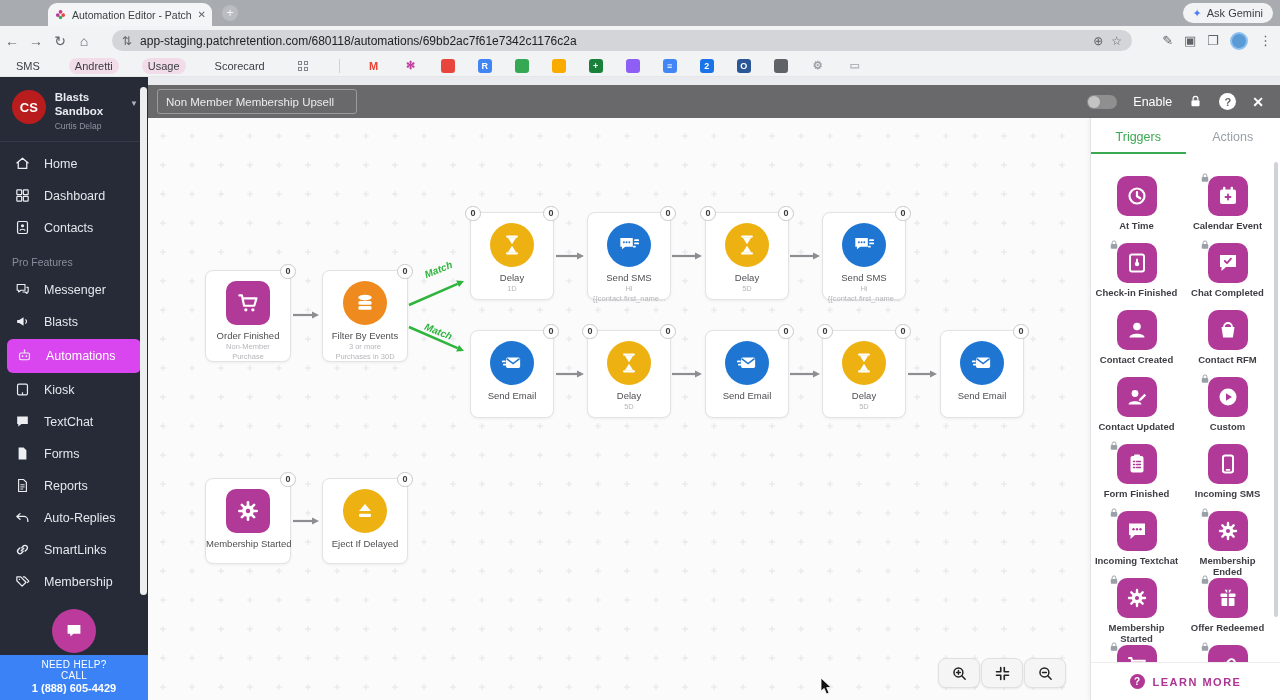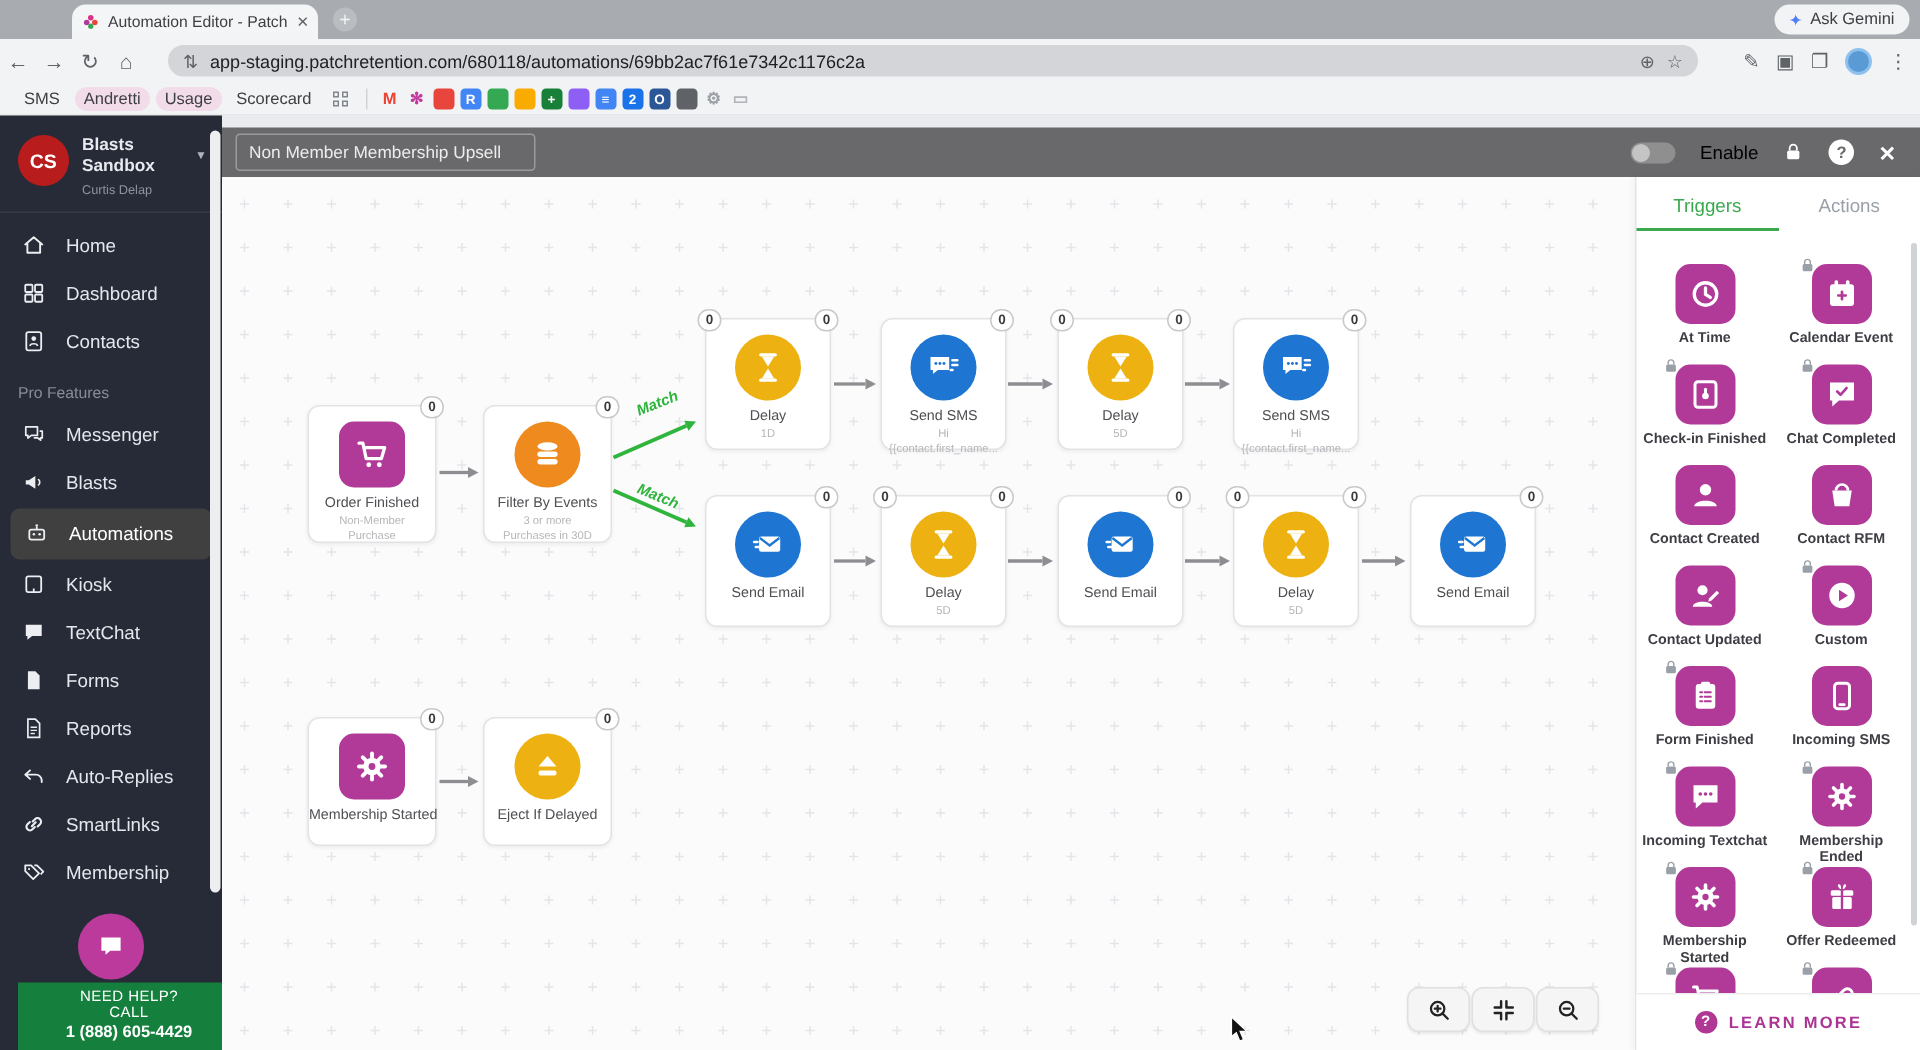--- a/index.html
+++ b/index.html
@@ -18,54 +18,54 @@
 
   .toolbar { position:absolute; left:0; top:26px; width:1280px; height:29px; background:#f2f3f4; display:flex; align-items:center; }
   .navbtn { width:24px; text-align:center; color:#5f6368; font-size:14px; }
   .addr { position:absolute; left:112px; top:4px; width:1020px; height:21px; background:#d3d5d9; border-radius:11px; display:flex; align-items:center; padding:0 10px; gap:8px; }
   .addr-url { font-size:12px; color:#202124; flex:1; white-space:nowrap; overflow:hidden; }
   .addr-ic { color:#5f6368; font-size:12px; }
   .tb-right { position:absolute; right:0; top:0; height:29px; display:flex; align-items:center; gap:11px; padding-right:8px; }
   .tb-ic { color:#5f6368; font-size:13px; }
   .avatarC { width:18px; height:18px; border-radius:50%; background:#5b9bd5; border:2px solid #8ec1ef; }
 
-  .bookmarks { position:absolute; left:0; top:55px; width:1280px; height:22px; background:#f2f3f4; display:flex; align-items:center; padding-left:10px; gap:4px; border-bottom:1px solid #e4e6e8; }
+  .bookmarks { position:absolute; left:0; top:55px; width:1280px; height:22px; background:#f2f3f4; display:flex; align-items:center; padding-left:10px; gap:23px; border-bottom:1px solid #e4e6e8; }
   .bm { font-size:11px; color:#3c4043; padding:2px 6px; border-radius:8px; white-space:nowrap; }
   .bm.chip { background:#f3dcea; }
   .bm-grid { display:grid; grid-template-columns:4px 4px; grid-gap:2px; margin:0 4px; }
   .bm-grid i { width:4px; height:4px; border:1px solid #80868b; display:block; }
   .bm-sep { width:1px; height:14px; background:#d0d3d6; margin:0 4px; }
   .fav { width:14px; height:14px; border-radius:3px; display:inline-flex; align-items:center; justify-content:center; font-size:9px; font-weight:bold; color:#fff; }
 
   
   .sidebar { position:absolute; left:0; top:77px; width:148px; height:623px; background:#262b37; color:#e8eaef; }
   .acct { display:flex; padding:13px 8px 10px 12px; gap:9px; border-bottom:1px solid #343a48; position:relative; }
   .avatarCS { width:34px; height:34px; border-radius:50%; background:#b91c1c; color:#fff; font-size:13px; font-weight:bold; display:flex; align-items:center; justify-content:center; }
   .acct-name { font-size:11.5px; font-weight:bold; line-height:1.25; }
   .acct-sub { font-size:8.5px; color:#8d93a0; margin-top:2px; }
   .acct-caret { position:absolute; right:10px; top:22px; font-size:8px; color:#aeb3bd; }
   .snav { padding-top:6px; }
   .sitem { display:flex; align-items:center; gap:13px; height:32px; padding:0 10px 0 14px; font-size:12.5px; color:#e4e7ec; }
   .sitem .sic { width:17px; height:17px; color:#eceef2; flex:0 0 17px; }
-  .sitem.active { background:#404040; border-radius:6px; margin:1px 7px; height:34px; padding-left:9px; color:#fff; }
+  .sitem.active { background:#d946ef; border-radius:6px; margin:1px 7px; height:34px; padding-left:9px; color:#fff; }
   .ssec { font-size:10.5px; color:#878d9a; padding:12px 0 6px 12px; }
   .side-scroll { position:absolute; right:1px; top:10px; width:7px; height:508px; background:#eceef0; border-radius:4px; }
   .fab { position:absolute; left:52px; top:532px; width:44px; height:44px; border-radius:50%; background:#bb3a9c; display:flex; align-items:center; justify-content:center; }
   .fab svg { width:22px; height:22px; }
-  .shelp { position:absolute; left:0; bottom:0; width:148px; height:45px; background:#15803d; color:#fff; text-align:center; padding-top:4px;margin-left:12px; }
+  .shelp { position:absolute; left:0; bottom:0; width:148px; height:45px; background:#3b82f6; color:#fff; text-align:center; padding-top:4px; }
   .shelp .l1 { font-size:10px; letter-spacing:.3px; }
   .shelp .ph { font-size:11px; font-weight:bold; margin-top:1px; }
 
   
   .appheader { position:absolute; left:148px; top:85px; width:1132px; height:33px; background:#69696b; display:flex; align-items:center; }
   .aname { margin-left:9px; width:200px; height:25px; background:transparent; border:1px solid #9b9b9c; border-radius:3px; color:#ececec; font-size:11.5px; padding:0 8px; font-family:"Liberation Sans",sans-serif; outline:none; }
   .ah-right { margin-left:auto; display:flex; align-items:center; gap:16px; padding-right:16px; }
   .toggle { width:30px; height:14px; background:#8f8f90; border-radius:7px; position:relative; }
   .toggle .knob { position:absolute; left:1px; top:1px; width:12px; height:12px; border-radius:50%; background:#c4c4c5; }
-  .enable { color:#000000; font-size:12.5px; }
+  .enable { color:#ffffff; font-size:12.5px; }
   .hlock { width:15px; height:15px; color:#fff; }
   .hhelp { width:17px; height:17px; background:#fff; color:#69696b; border-radius:50%; font-size:11px; font-weight:bold; display:flex; align-items:center; justify-content:center; }
   .hclose { color:#fff; font-size:14px; font-weight:bold; }
 
   
   .canvas { position:absolute; left:148px; top:118px; width:942px; height:582px; background:#fbfbfc; }
   #overlay { position:absolute; left:0; top:0; width:1280px; height:700px; pointer-events:none; }
   .node { position:absolute; background:#fff; border:1px solid #e3e3e6; border-radius:8px; box-shadow:0 1px 3px rgba(0,0,0,.06); text-align:center; }
   .nico { margin:10px auto 5px; width:44px; height:44px; display:flex; align-items:center; justify-content:center; color:#fff; }
   .nico svg { width:26px; height:26px; }

